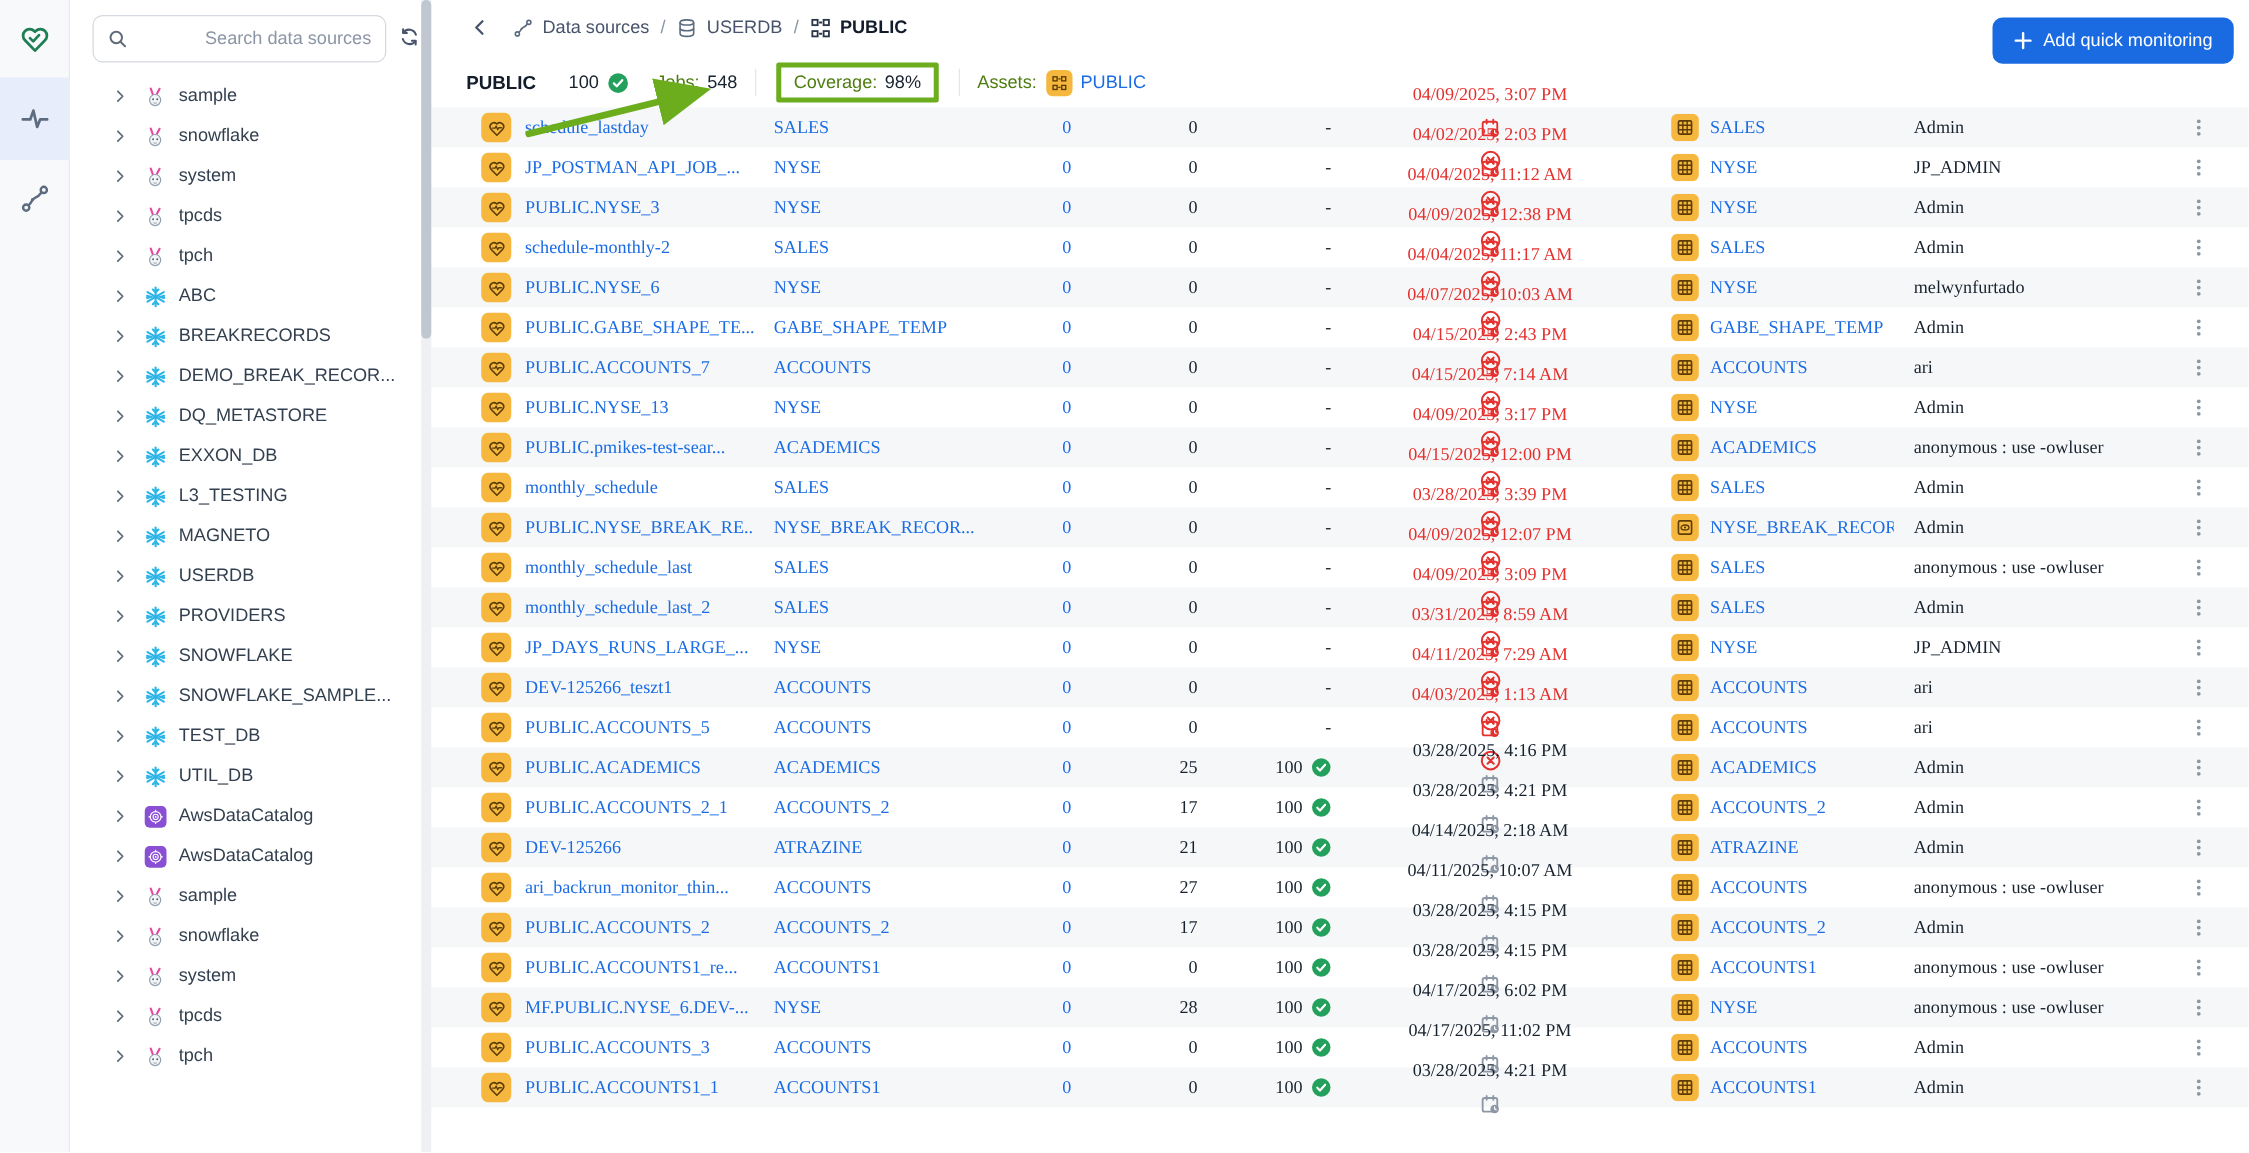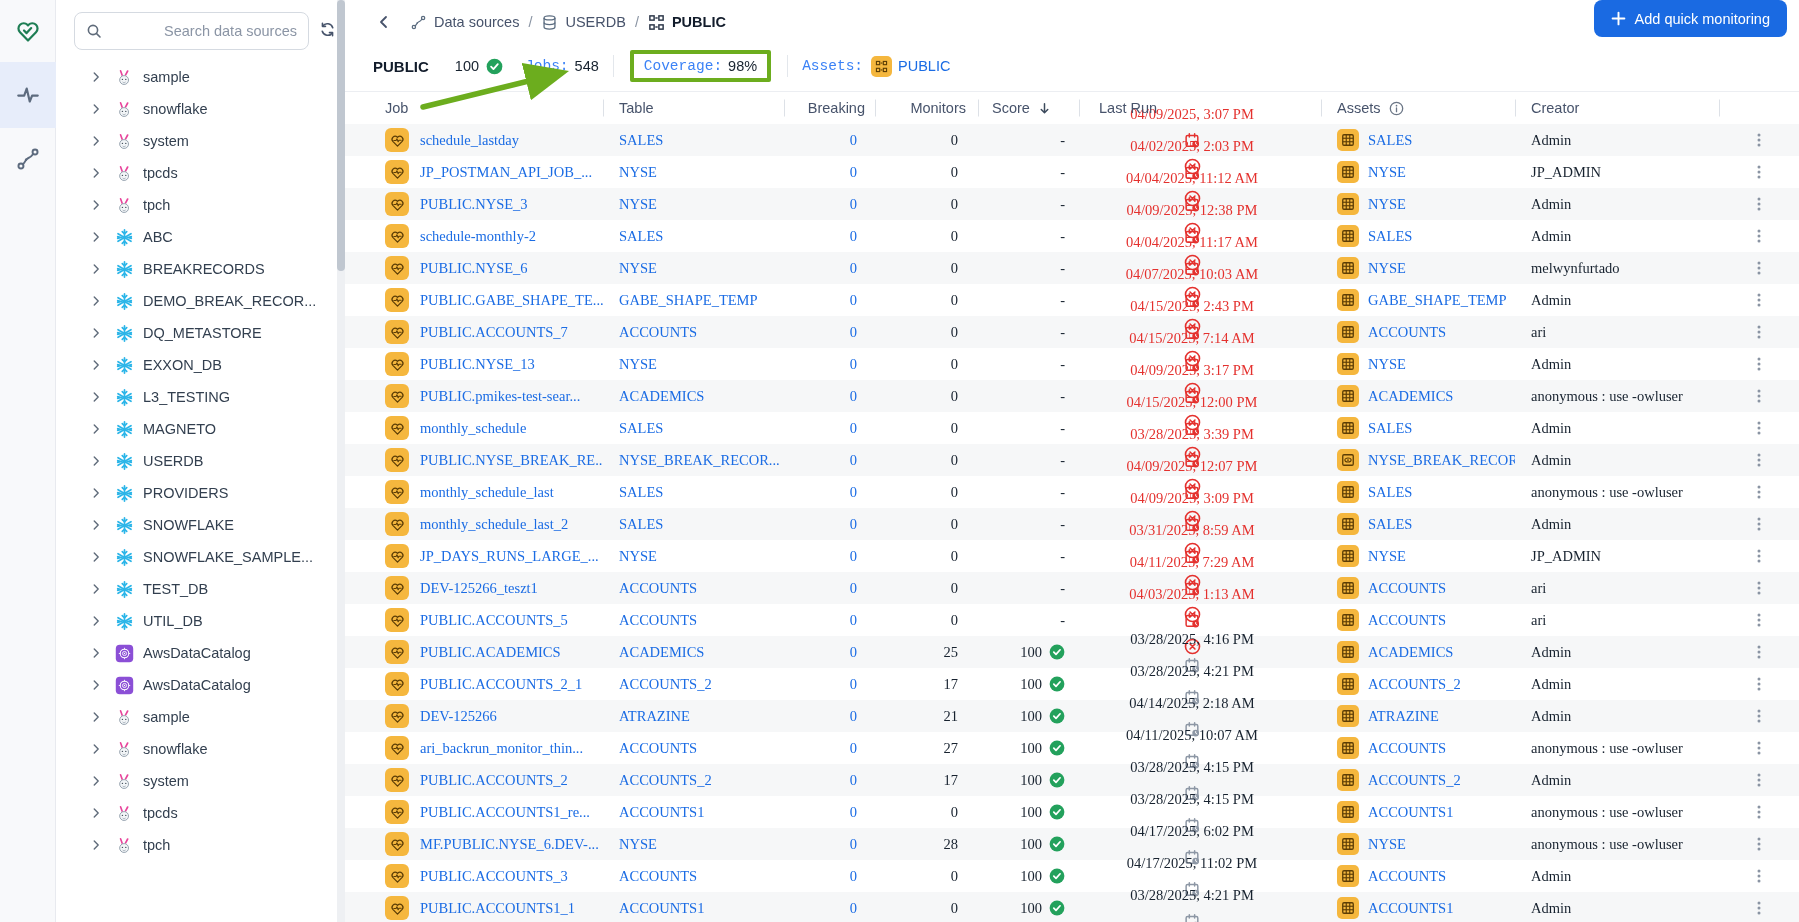--- a/index.html
+++ b/index.html
@@ -47,32 +47,32 @@
   .topbar { position:relative; height:46px; }
   .breadcrumb { display:flex; align-items:center; gap:9px; padding:13px 0 0 30px;
                 font-size:14.5px; color:#47536b; }
   .bc-back { width:18px; height:18px; color:#47536b; margin-right:8px; cursor:pointer; }
   .bc-item { display:flex; align-items:center; gap:7px; cursor:pointer; }
   .bc-item svg { width:17px; height:17px; color:#5a6b7f; }
   .bc-sep { color:#8a94a3; }
   .bc-current { font-weight:bold; color:#121c2b; cursor:default; }
   .bc-current svg { color:#2a3547; }
 
-  .add-btn { position:absolute; right:12px; top:0; height:37px; padding:0 17px;
+  .add-btn { position:absolute; right:12px; top:14px; height:37px; padding:0 17px;
              background:#1a6ae2; color:#fff; border:none; border-radius:8px;
              font-size:14.5px; font-family:"Liberation Sans",sans-serif;
              display:flex; align-items:center; gap:9px; cursor:pointer; }
   .add-btn svg { width:15px; height:15px; }
 
   .summary-row { display:flex; align-items:center; height:40px; padding-left:28px; font-size:14.5px; }
   .sum-title { font-weight:bold; font-size:15px; color:#121c2b; margin-right:26px; }
   .sum-score { display:flex; align-items:center; gap:7px; margin-right:22px; color:#17222f; }
   .badge-check { width:17px; height:17px; }
   .stat { display:flex; align-items:center; gap:6px; white-space:nowrap; }
-  .stat-label { color:#3b82f6;font-family:Liberation Mono, monospace; }
+  .stat-label { color:#4d7c0f; }
   .stat-value { color:#17222f; }
   .stat-divider { width:1px; height:22px; background:#e3e7ec; margin:0 14px; }
   .stat-asset-ic { width:21px; height:21px; border-radius:5px; background:#f5b73e;
                    display:flex; align-items:center; justify-content:center; margin-left:2px; }
   .stat-asset-ic svg { width:13px; height:13px; color:#5c3d05; }
   .stat-asset-name { color:#1b6ce4; cursor:pointer; }
 
   .annotation-box { border:4px solid #6cad1e; border-radius:2px; padding:4px 10px;
                     display:flex; align-items:center; gap:6px; margin:-6px 2px; position:relative; z-index:6; }
   .annotation-arrow { position:absolute; left:70px; top:60px; width:165px; height:55px;
@@ -663,41 +663,20 @@
 
   <svg class="annotation-arrow" viewBox="0 0 165 55">
     <defs>
       <marker id="ah" markerWidth="9" markerHeight="8" refX="6.5" refY="3.5" orient="auto">
         <path d="M0 0 L8 3.5 L0 7 Z" fill="#6cad1e"></path>
       </marker>
     </defs>
     <line x1="8" y1="47" x2="146" y2="13" stroke="#6cad1e" stroke-width="5.5" stroke-linecap="round" marker-end="url(#ah)"></line>
   </svg>
 
-  <div class="grid thead">
-    <div class="th th-job">Job</div>
-    <div class="th">Table</div>
-    <div class="th th-right th-breaking">Breaking</div>
-    <div class="th th-right th-monitors">Monitors</div>
-    <div class="th th-score">
-      <span>Score</span>
-      <svg>
-          <use href="#i-arrowdown"></use>
-        </svg>
-    </div>
-    <div class="th th-lastrun">Last Run</div>
-    <div class="th th-assets">
-      <span>Assets</span>
-      <svg>
-          <use href="#i-info"></use>
-        </svg>
-    </div>
-    <div class="th">Creator</div>
-    <div class="th"></div>
-  </div>
 
   <div class="tbody" id="tbody">
   <div class="grid row overdue">
     <div class="cell cell-job">
       <span class="job-ic">
             <svg>
               <use href="#i-heartpulse"></use>
             </svg>
           </span>
       <a class="link job-name">schedule_lastday</a>

